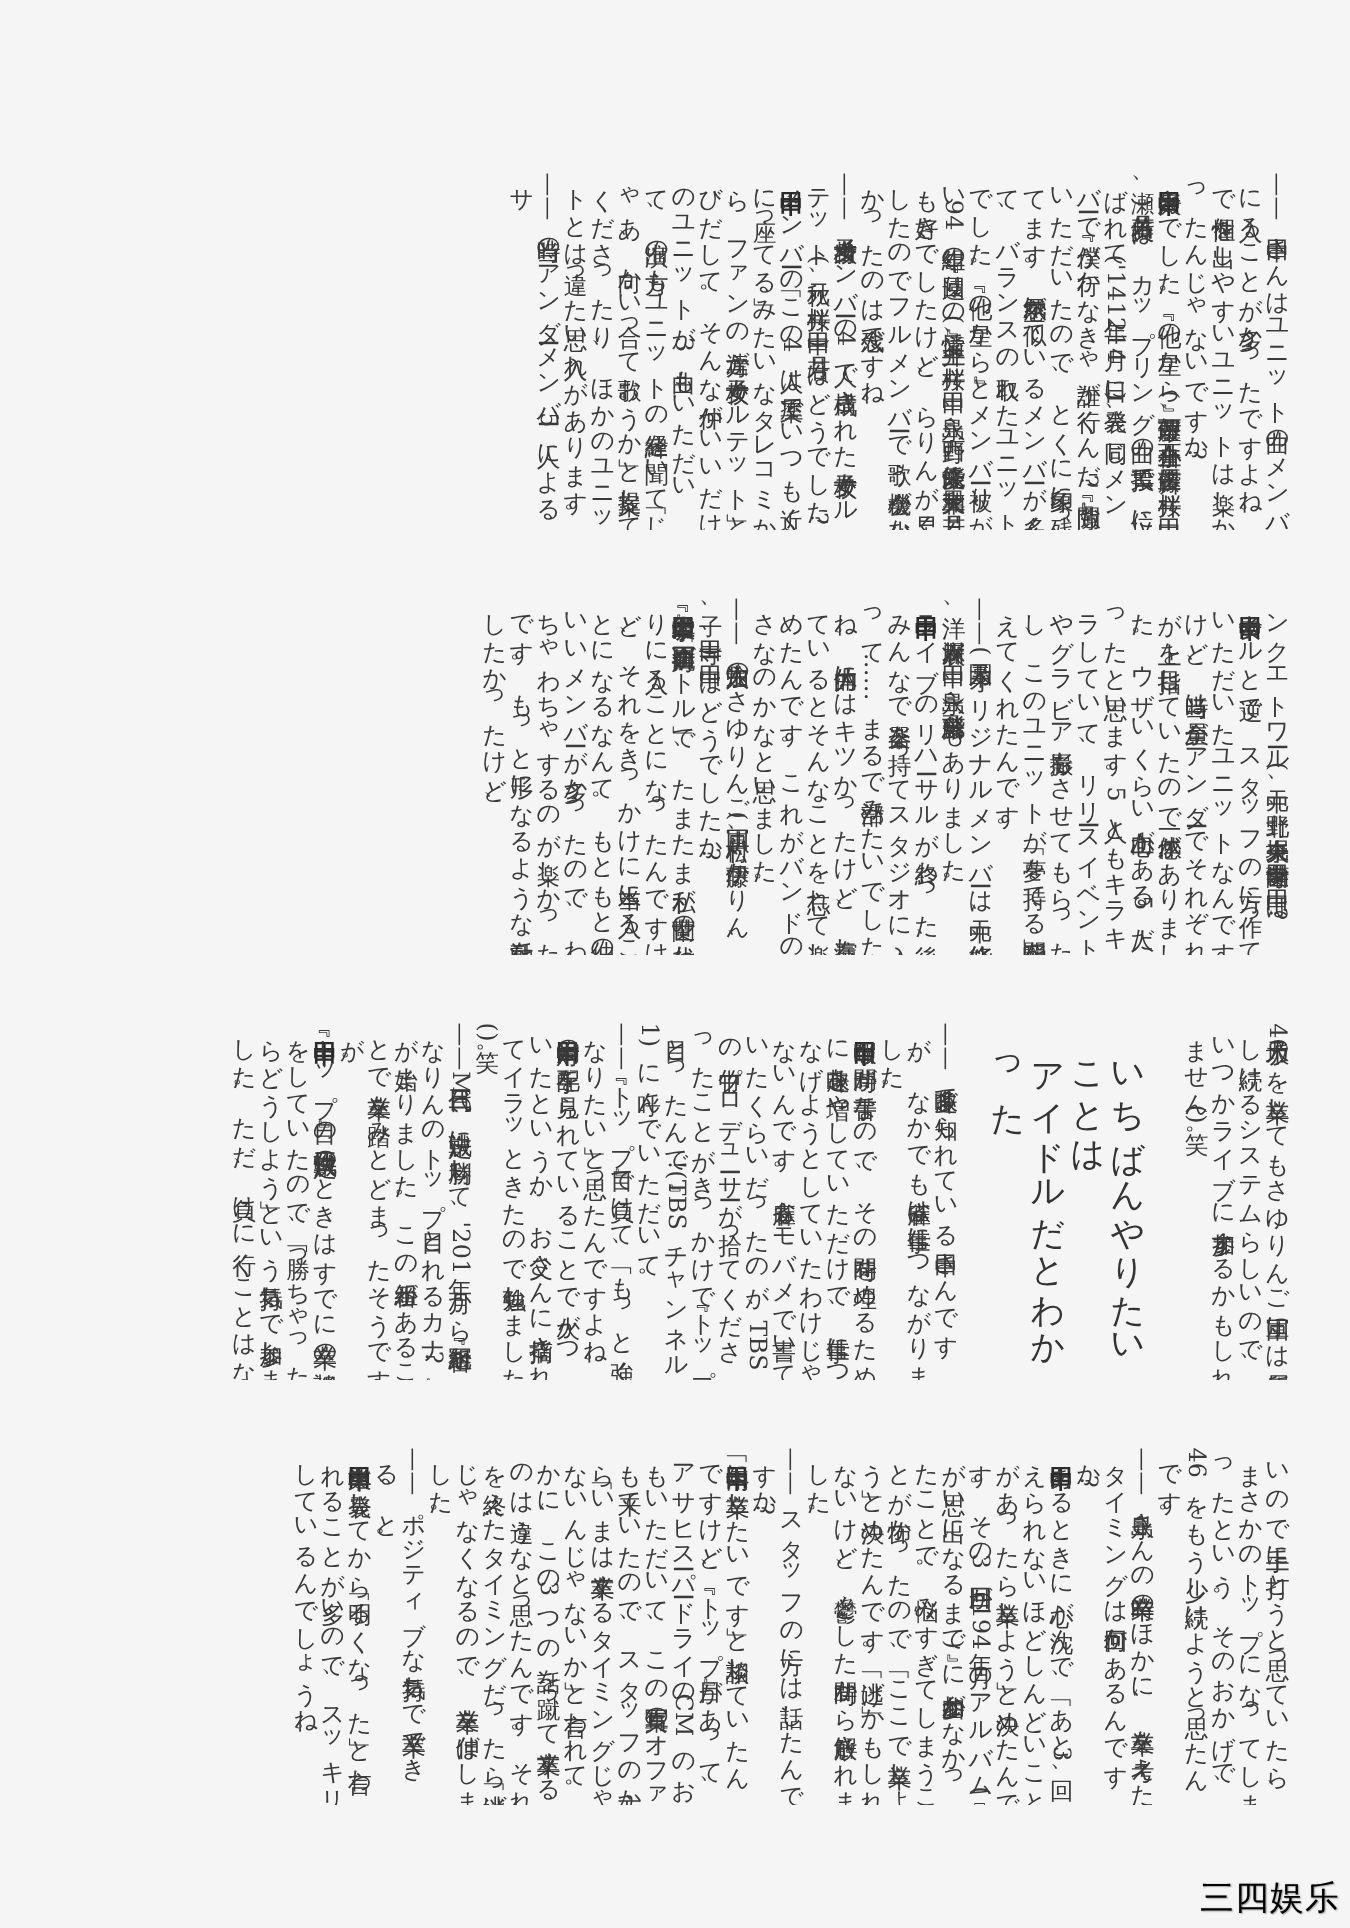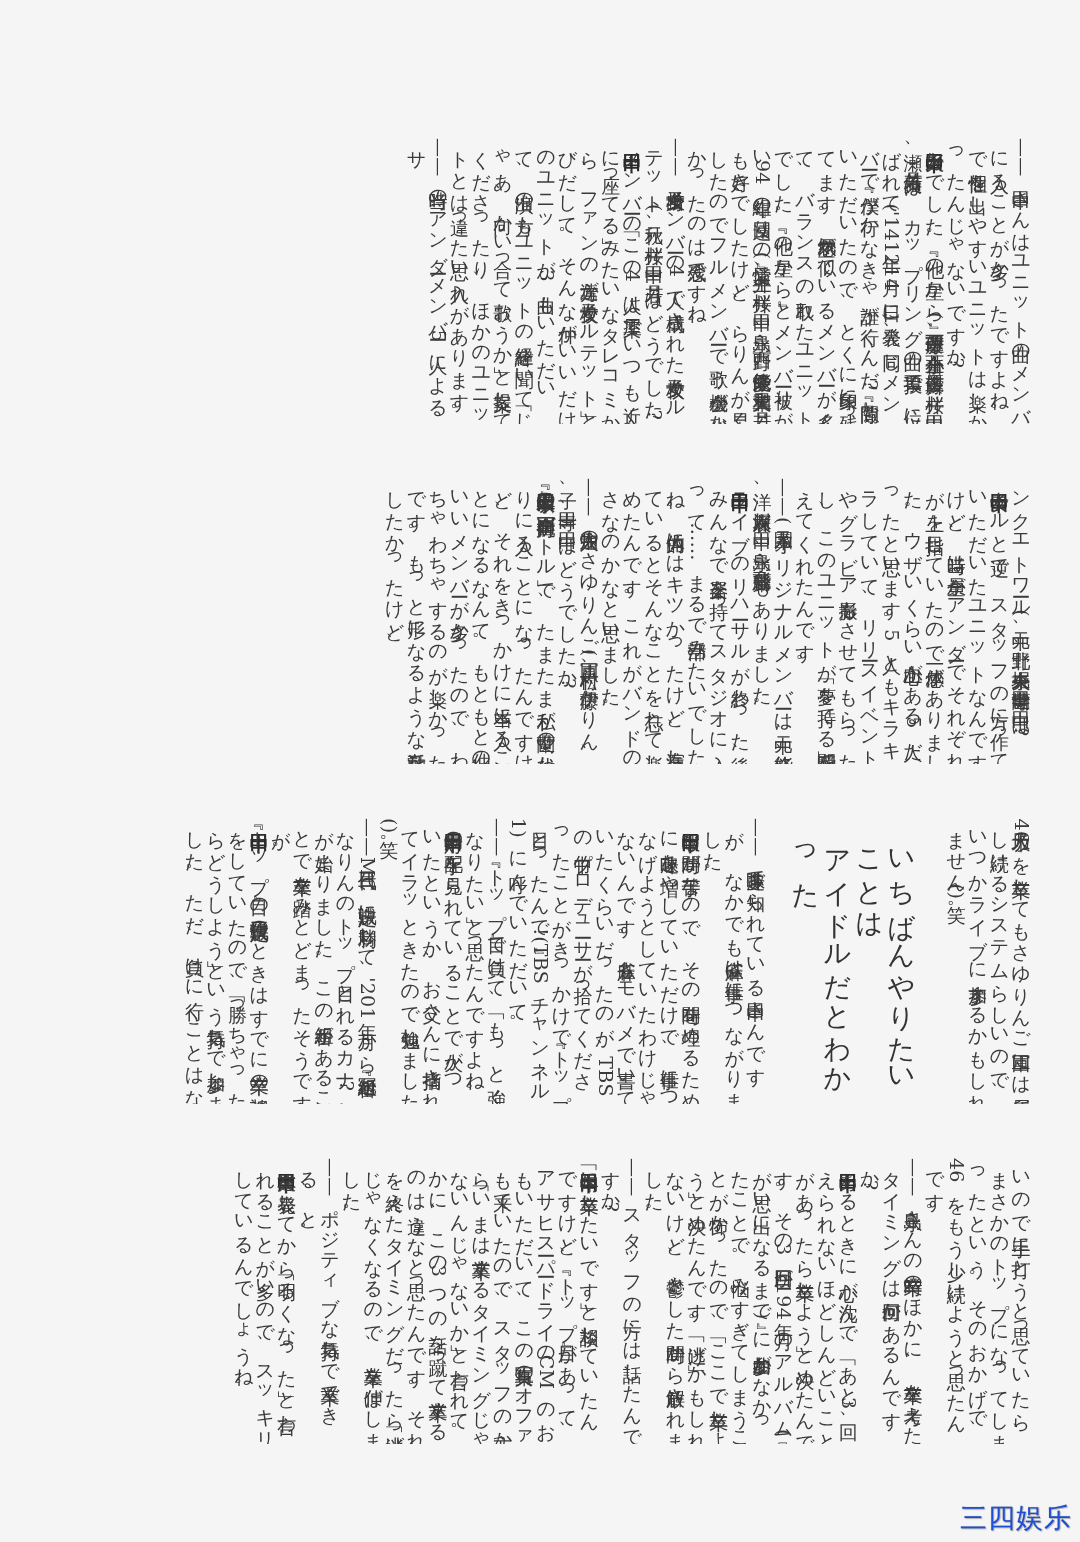--- a/index.html
+++ b/index.html
@@ -37,21 +37,21 @@
     line-height:32px;
     color:#333;
     padding-block-start:6px;
     margin-inline-start:14px;
     margin-inline-end:18px;
     font-weight:normal;
   }
   .watermark {
     position:absolute; right:8px; bottom:6px;
     font-family:"DejaVu Sans","Liberation Sans",sans-serif;
-    font-size:27px; color:#1d4ed8;
+    font-size:27px; color:#000000;
     text-shadow:0 0 1px #9a9a9a, 1px 1px 1px #b0b0b0;
     letter-spacing:1px;
   }
 </style>
 </head>
 <body>
 
 <div class="page">
 
   <div class="tier tier1">

